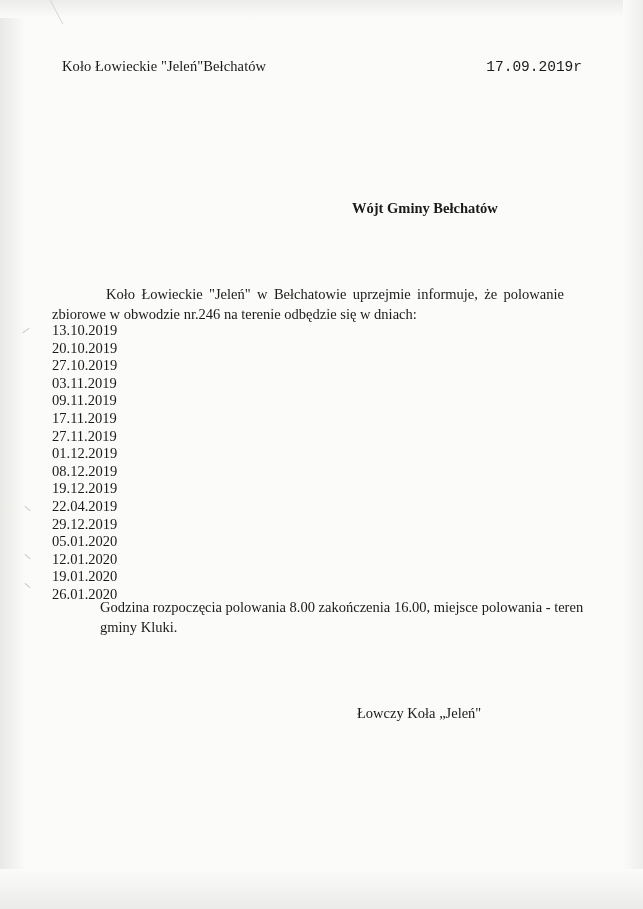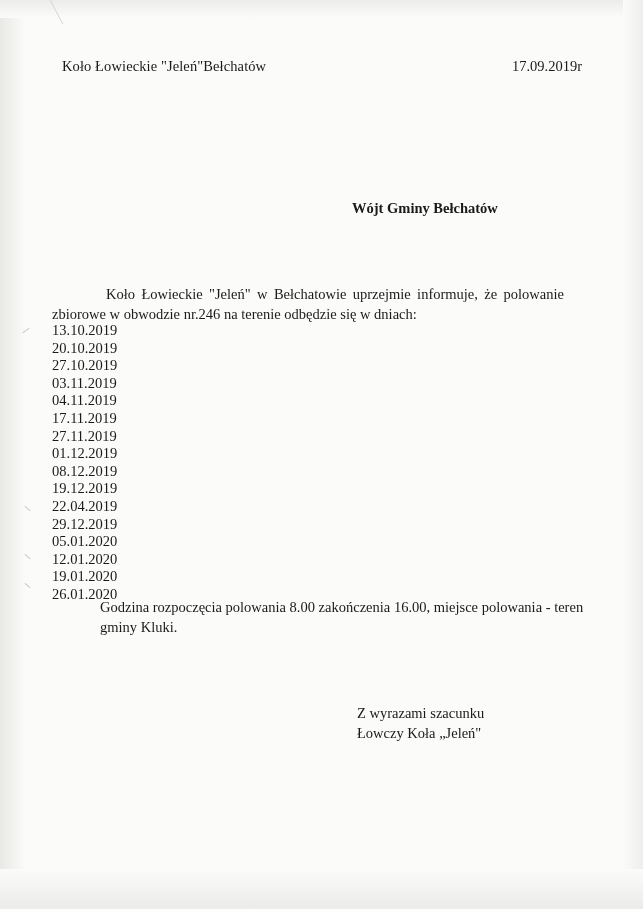--- a/index.html
+++ b/index.html
@@ -106,20 +106,21 @@
     justify-content: space-between;
     align-items: baseline;
     font-size: 14.5px;
   }
   .sender {
     letter-spacing: .1px;
   }
   .doc-date {
     font-size: 14.5px;
     white-space: nowrap;
+    font-family: Liberation Mono, monospace;
   }
 
   .addressee {
     position: absolute;
     left: 352px;
     top: 200px;
     font-size: 14.5px;
     font-weight: bold;
   }
 
@@ -196,35 +197,34 @@
 
     <div class="addressee">Wójt Gminy Bełchatów</div>
 
     <div class="body-para"><span class="indent"></span><span>Koło Łowieckie "Jeleń" w Bełchatowie uprzejmie informuje, że polowanie zbiorowe w obwodzie nr.246 na terenie odbędzie się w dniach:</span></div>
 
     <ul class="date-list">
       <li>13.10.2019</li>
       <li>20.10.2019</li>
       <li>27.10.2019</li>
       <li>03.11.2019</li>
-      <li>04.11.2019</li>
+      <li>09.11.2019</li>
       <li>17.11.2019</li>
       <li>27.11.2019</li>
       <li>01.12.2019</li>
       <li>08.12.2019</li>
       <li>19.12.2019</li>
       <li>22.04.2019</li>
       <li>29.12.2019</li>
       <li>05.01.2020</li>
       <li>12.01.2020</li>
       <li>19.01.2020</li>
       <li>26.01.2020</li>
     </ul>
 
     <div class="closing-info">Godzina rozpoczęcia polowania 8.00 zakończenia 16.00, miejsce polowania - teren gminy Kluki.</div>
 
     <div class="signature">
-      <div>Z wyrazami szacunku</div>
       <div>Łowczy Koła „Jeleń"</div>
     </div>
 
   </div>
 </div>
 
 </body></html>

